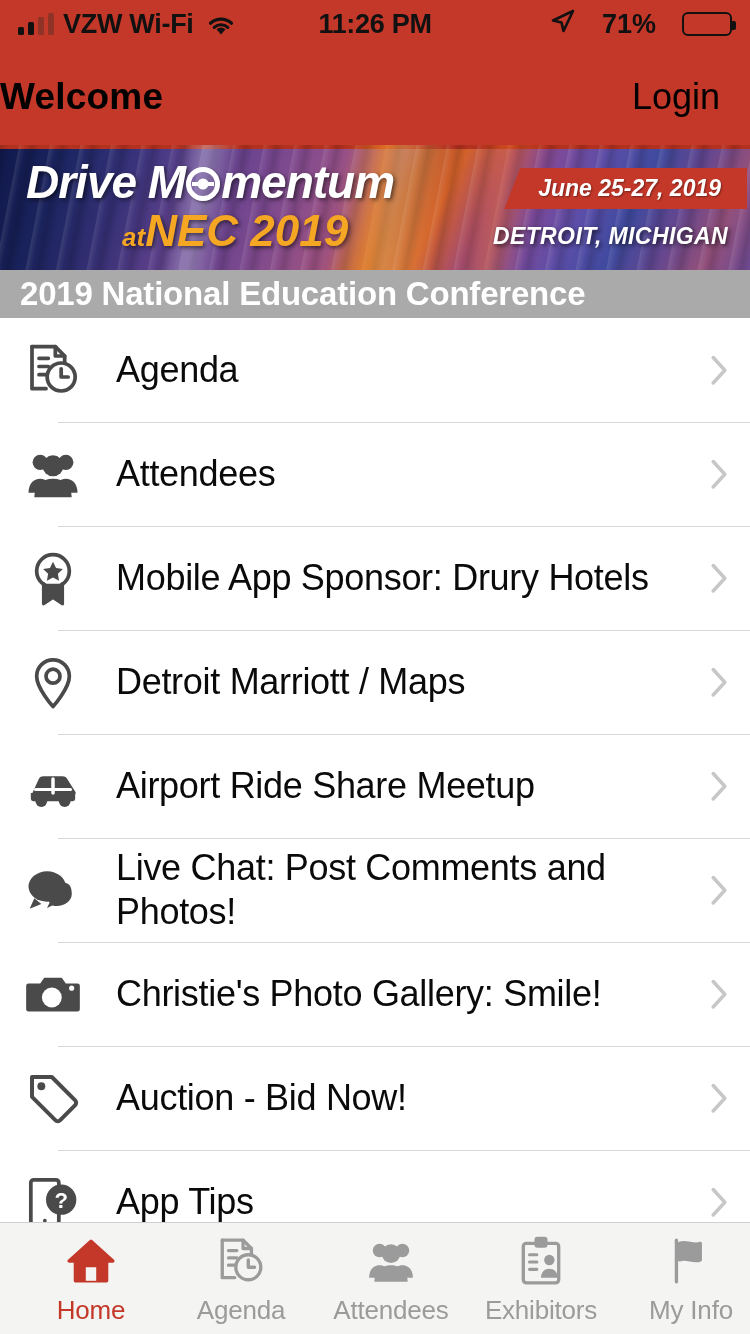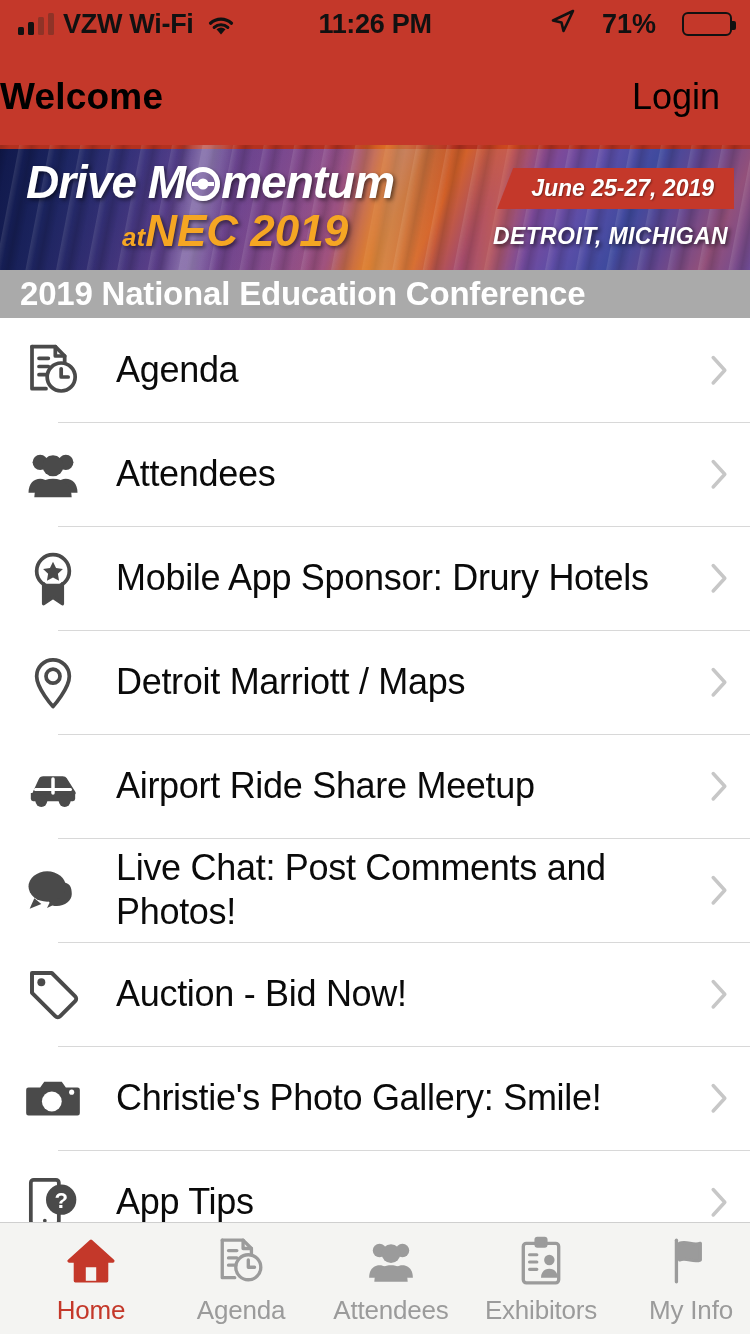--- a/index.html
+++ b/index.html
@@ -107,24 +107,24 @@
     width:22px; height:4px; background:#fff;
     transform:translate(-50%,-50%);
   }
   .logo-l2 {
     font-size:44px; line-height:1; margin-top:4px; margin-left:96px;
     color:#F5A623; text-shadow:2px 2px 4px rgba(0,0,0,.55);
   }
   .logo-l2 .at { font-size:26px; color:#F5A623; }
 
   .datebadge {
-    position:absolute; right:16px; top:23px; z-index:3;
+    position:absolute; right:3px; top:23px; z-index:3;
     background:#C4382A; color:#fff;
     font-size:23px; font-weight:700; font-style:italic;
-    padding:7px 20px 7px 34px;
+    padding:7px 26px 7px 34px;
     clip-path:polygon(16px 0, 100% 0, 100% 100%, 0 100%);
     text-shadow:1px 1px 2px rgba(0,0,0,.4);
   }
   .cityline {
     position:absolute; right:22px; top:78px; z-index:3;
     color:#fff; font-size:23px; font-weight:800; font-style:italic;
     letter-spacing:.4px; text-shadow:2px 2px 4px rgba(0,0,0,.6);
   }
 
   
@@ -331,41 +331,41 @@
      <div class="row-label">Live Chat: Post Comments and Photos!</div>
      <div class="chev">
         <svg width="26" height="32.5" viewBox="0 0 20 28" fill="none" stroke="#c7c7c7" stroke-width="3" stroke-linecap="round" stroke-linejoin="round">
                 <path d="M5 3 L15 14 L5 25"></path>
         </svg>
       </div>
     </div>
     <div class="row">
       <div class="row-icon">
         <svg width="56" height="56" viewBox="0 0 48 48" fill="none" stroke="#4a4a4a" stroke-width="3" stroke-linecap="round" stroke-linejoin="round">
-        <path d="M6 6 h17 L43 26 a3 3 0 0 1 0 4.2 L30.2 43 a3 3 0 0 1-4.2 0 L6 23 Z" stroke-width="3.4"></path>
-        <circle cx="14" cy="14" r="3.4" fill="#4a4a4a" stroke="none"></circle>
-        </svg>
-      </div>
-     <div class="row-label">Auction - Bid Now!</div>
-     <div class="chev">
-        <svg width="26" height="32.5" viewBox="0 0 20 28" fill="none" stroke="#c7c7c7" stroke-width="3" stroke-linecap="round" stroke-linejoin="round">
-                <path d="M5 3 L15 14 L5 25"></path>
-        </svg>
-      </div>
-    </div>
-    <div class="row">
-      <div class="row-icon">
-        <svg width="56" height="56" viewBox="0 0 48 48" fill="none" stroke="#4a4a4a" stroke-width="3" stroke-linecap="round" stroke-linejoin="round">
         <path d="M3 15 h10 l3.5-5 h15 l3.5 5 h10 a2 2 0 0 1 2 2 v20 a2 2 0 0 1-2 2 H3
                  a2 2 0 0 1-2-2 V17 a2 2 0 0 1 2-2 Z" fill="#4a4a4a" stroke="none"></path>
         <circle cx="23" cy="27" r="8.5" fill="#fff" stroke="none"></circle>
         <circle cx="40" cy="19" r="2.2" fill="#fff" stroke="none"></circle>
         </svg>
       </div>
      <div class="row-label">Christie's Photo Gallery: Smile!</div>
+     <div class="chev">
+        <svg width="26" height="32.5" viewBox="0 0 20 28" fill="none" stroke="#c7c7c7" stroke-width="3" stroke-linecap="round" stroke-linejoin="round">
+                <path d="M5 3 L15 14 L5 25"></path>
+        </svg>
+      </div>
+    </div>
+    <div class="row">
+      <div class="row-icon">
+        <svg width="56" height="56" viewBox="0 0 48 48" fill="none" stroke="#4a4a4a" stroke-width="3" stroke-linecap="round" stroke-linejoin="round">
+        <path d="M6 6 h17 L43 26 a3 3 0 0 1 0 4.2 L30.2 43 a3 3 0 0 1-4.2 0 L6 23 Z" stroke-width="3.4"></path>
+        <circle cx="14" cy="14" r="3.4" fill="#4a4a4a" stroke="none"></circle>
+        </svg>
+      </div>
+     <div class="row-label">Auction - Bid Now!</div>
      <div class="chev">
         <svg width="26" height="32.5" viewBox="0 0 20 28" fill="none" stroke="#c7c7c7" stroke-width="3" stroke-linecap="round" stroke-linejoin="round">
                 <path d="M5 3 L15 14 L5 25"></path>
         </svg>
       </div>
     </div>
     <div class="row">
       <div class="row-icon">
         <svg width="56" height="56" viewBox="0 0 48 48" fill="none" stroke="#4a4a4a" stroke-width="3" stroke-linecap="round" stroke-linejoin="round">
         <rect x="5" y="5" width="24" height="38" rx="2.5" stroke-width="3.2"></rect>

